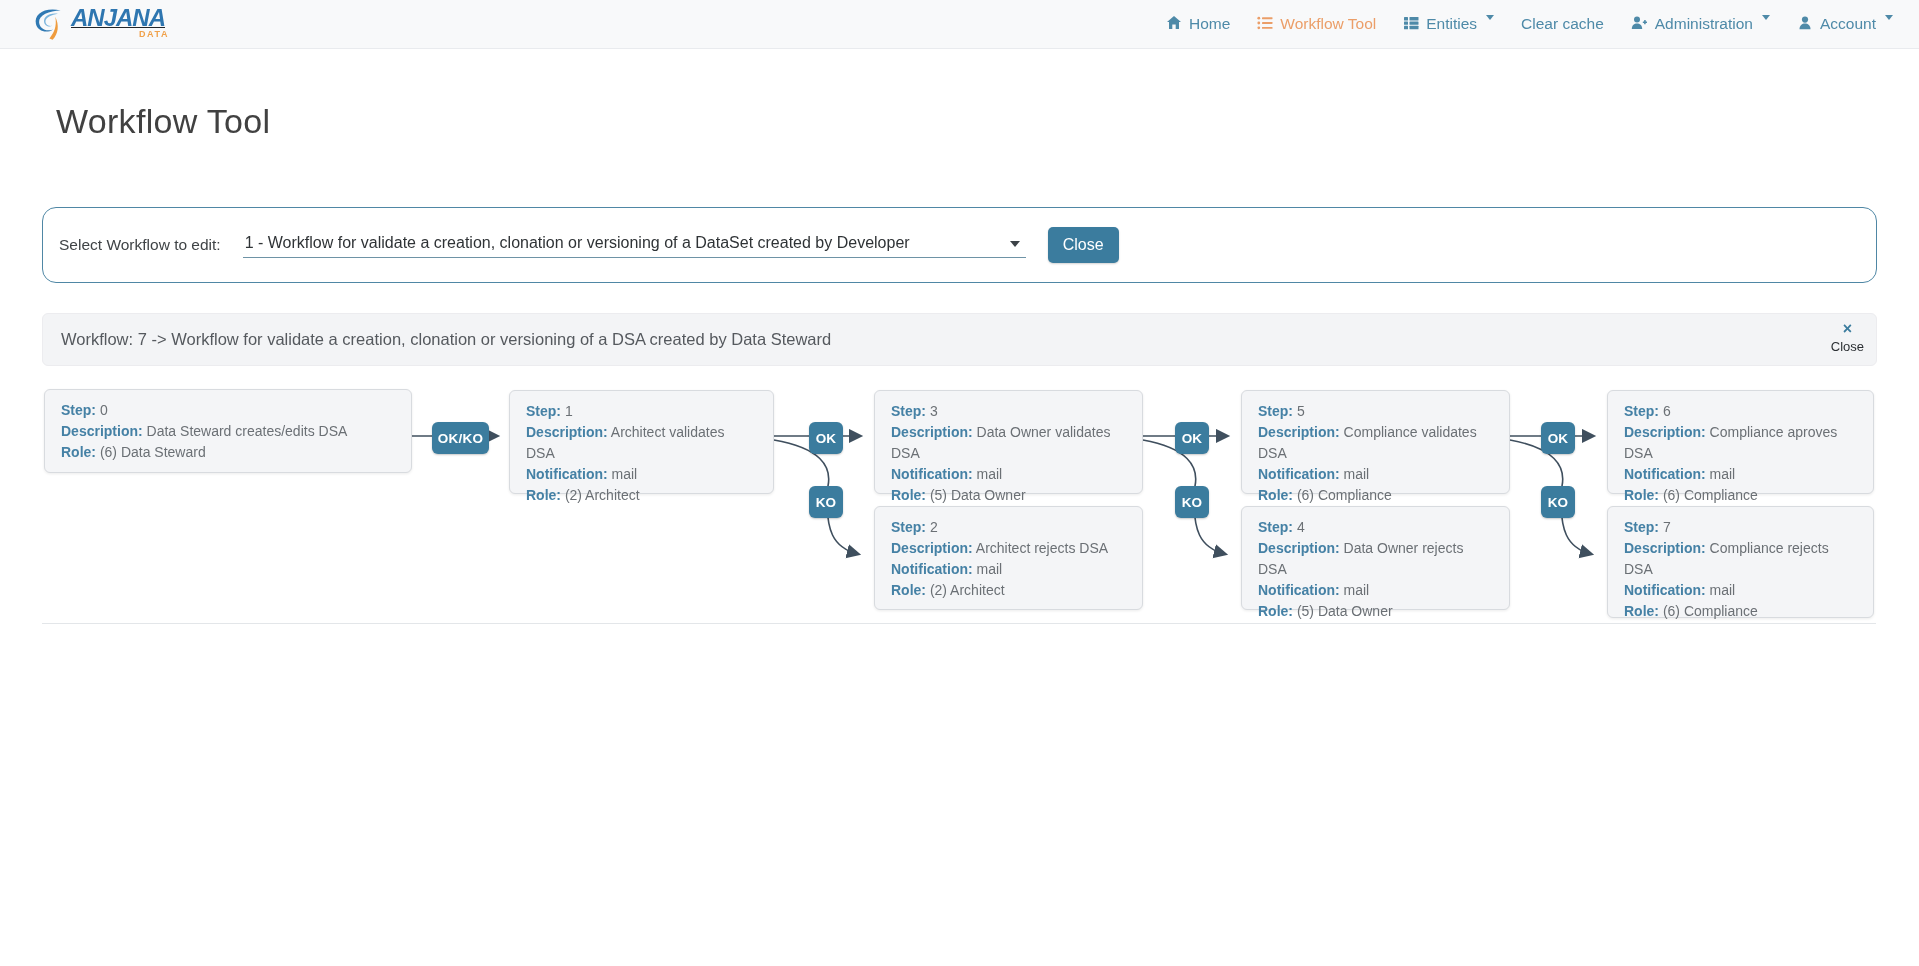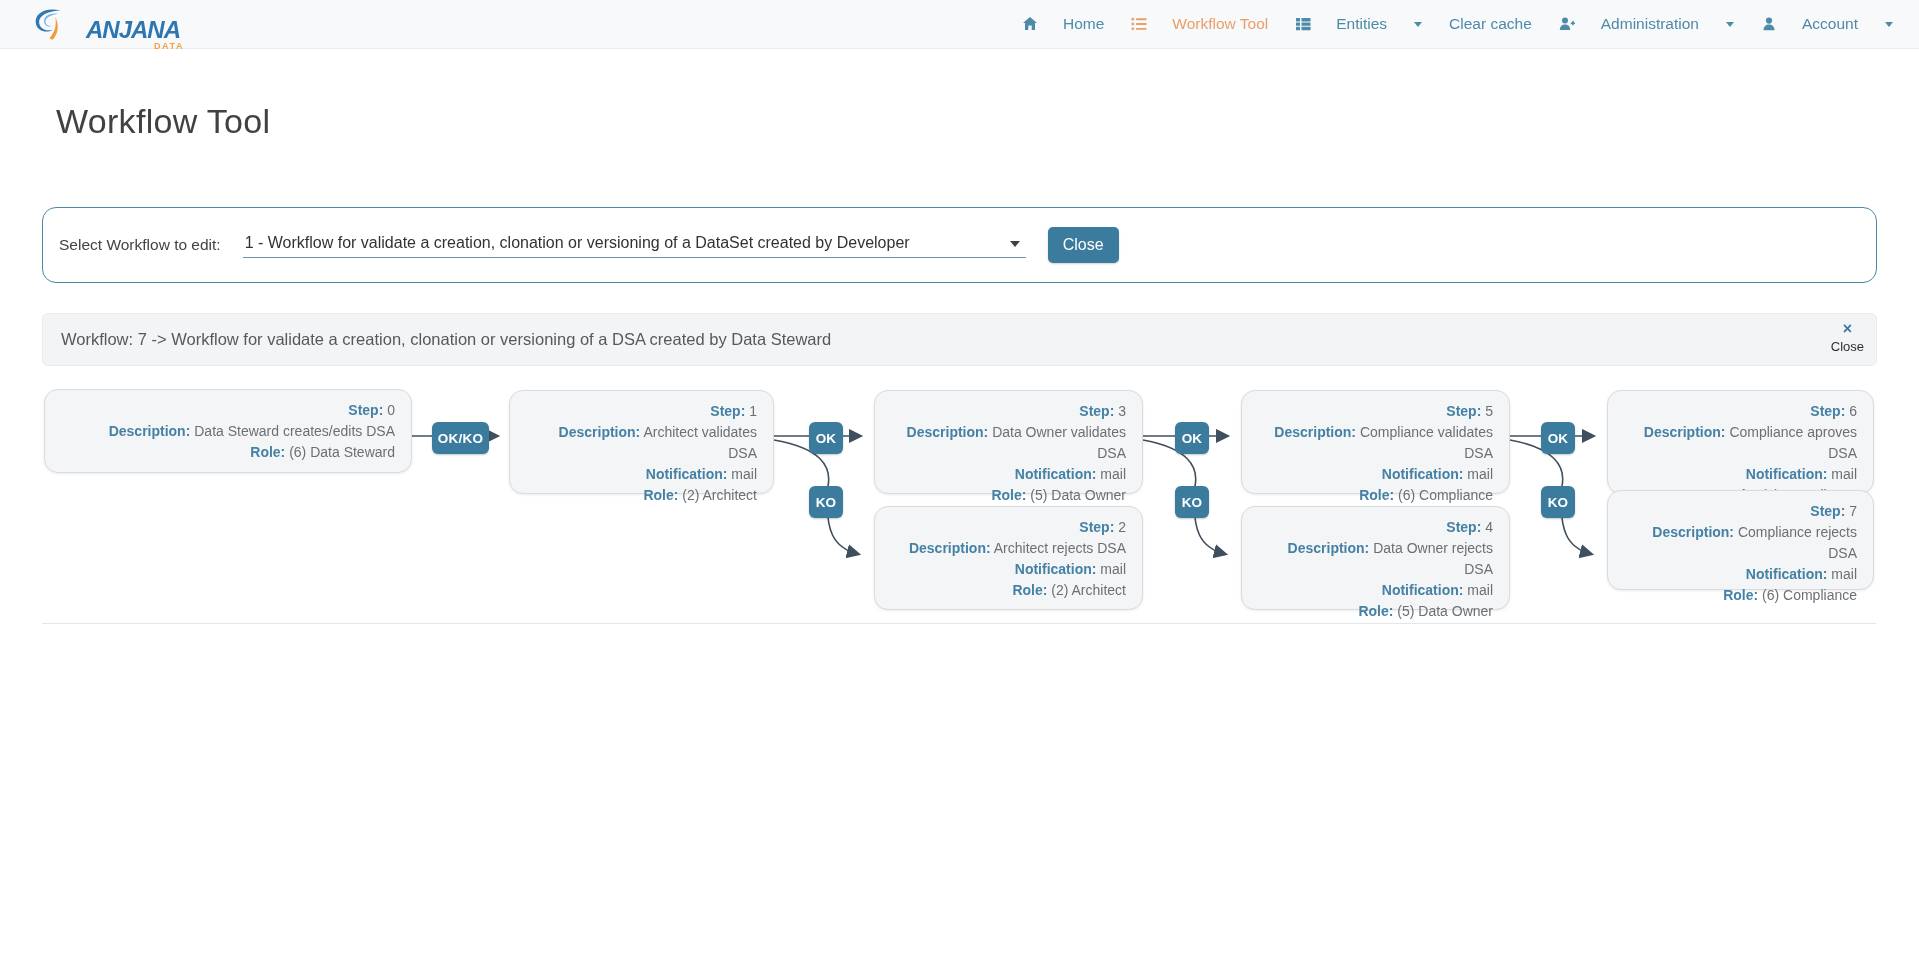--- a/index.html
+++ b/index.html
@@ -8,28 +8,28 @@
     width:1919px; height:966px; overflow:hidden;
     background:#ffffff; color:#212529;
     font-family:"Liberation Sans","DejaVu Sans",sans-serif;
   }
   
   .navbar {
     height:49px; background:#f8f9fa; border-bottom:1px solid #e9ebee;
     display:flex; align-items:center; justify-content:space-between;
     padding:0 26px 0 30px;
   }
-  .brand { display:flex; align-items:flex-end; gap:18px; cursor:pointer; }
+  .brand { display:flex; align-items:flex-start; gap:3px; cursor:pointer;text-decoration:underline; }
   .brand-swirl svg { display:block; width:38px; height:36px; }
   .brand-text { position:relative; line-height:1; padding-right:4px; }
   .brand-name { font-size:24px; font-weight:800; font-style:italic; color:#2e76b0; letter-spacing:-1px; }
   .brand-sub { position:absolute; right:0; bottom:-9px; font-size:9px; font-weight:700; color:#f0a24c; letter-spacing:1.6px; }
   .nav-items { display:flex; align-items:center; gap:27px; }
   .nav-item {
-    display:flex; align-items:center; gap:25px;
+    display:flex; align-items:flex-start; gap:7px;
     color:#4e8aa8; font-size:15.5px; cursor:pointer; white-space:nowrap;
   }
   .nav-item.active { color:#eb9e68; }
   .nav-icon svg { display:block; fill:currentColor; }
   .caret {
     width:0; height:0; margin-left:2px;
     border-left:4px solid transparent; border-right:4px solid transparent;
     border-top:5px solid currentColor;
   }
   
@@ -68,23 +68,23 @@
   .wf-close {
     position:absolute; top:5px; right:12px; display:flex; flex-direction:column;
     align-items:center; cursor:pointer; line-height:1.25;
   }
   .wf-close-x { color:#3b7c9e; font-weight:700; font-size:16px; }
   .wf-close-label { color:#2b2f33; font-size:13px; }
   
   .diagram { position:relative; margin-top:20px; width:1834px; height:238px; border-bottom:1px solid #e3e6e9; }
   .arrows { position:absolute; left:0; top:0; }
   .step-card {
-    position:absolute; background:#f4f5f7; border:1px solid #d8dbdf; border-radius:14px;
+    position:absolute; background:#f4f5f7; border:1px solid #d8dbdf; border-radius:6px;
     box-shadow:0 1px 3px rgba(0,0,0,.08); padding:10px 16px;
-    font-size:14px; line-height:21px; color:#6b7075; cursor:pointer;text-align:right;
+    font-size:14px; line-height:21px; color:#6b7075; cursor:pointer;
   }
   .step-card .k { color:#4581a5; font-weight:700; }
   .badge {
     position:absolute; background:#3b7c9e; color:#fff; font-weight:700; font-size:13.5px;
     border-radius:6px; display:flex; align-items:center; justify-content:center;
     height:32px; box-shadow:0 1px 2px rgba(0,0,0,.22); letter-spacing:.2px;
   }
 </style>
 </head>
 <body>
@@ -250,21 +250,21 @@
       <div><span class="k">Role:</span> <span>(5) Data Owner</span></div>
     </div>
 
     <div class="step-card" style="left:1565px;top:4px;width:267px;height:104px">
       <div><span class="k">Step:</span> <span>6</span></div>
       <div><span class="k">Description:</span> <span>Compliance aproves DSA</span></div>
       <div><span class="k">Notification:</span> <span>mail</span></div>
       <div><span class="k">Role:</span> <span>(6) Compliance</span></div>
     </div>
 
-    <div class="step-card" style="left:1565px;top:104px;width:267px;height:100px">
+    <div class="step-card" style="left:1565px;top:120px;width:267px;height:112px">
       <div><span class="k">Step:</span> <span>7</span></div>
       <div><span class="k">Description:</span> <span>Compliance rejects DSA</span></div>
       <div><span class="k">Notification:</span> <span>mail</span></div>
       <div><span class="k">Role:</span> <span>(6) Compliance</span></div>
     </div>
 
     <div class="badge" style="left:390px;top:36px;width:57px">OK/KO</div>
     <div class="badge" style="left:767px;top:36px;width:34px">OK</div>
     <div class="badge" style="left:767px;top:100px;width:34px">KO</div>
     <div class="badge" style="left:1133px;top:36px;width:34px">OK</div>

